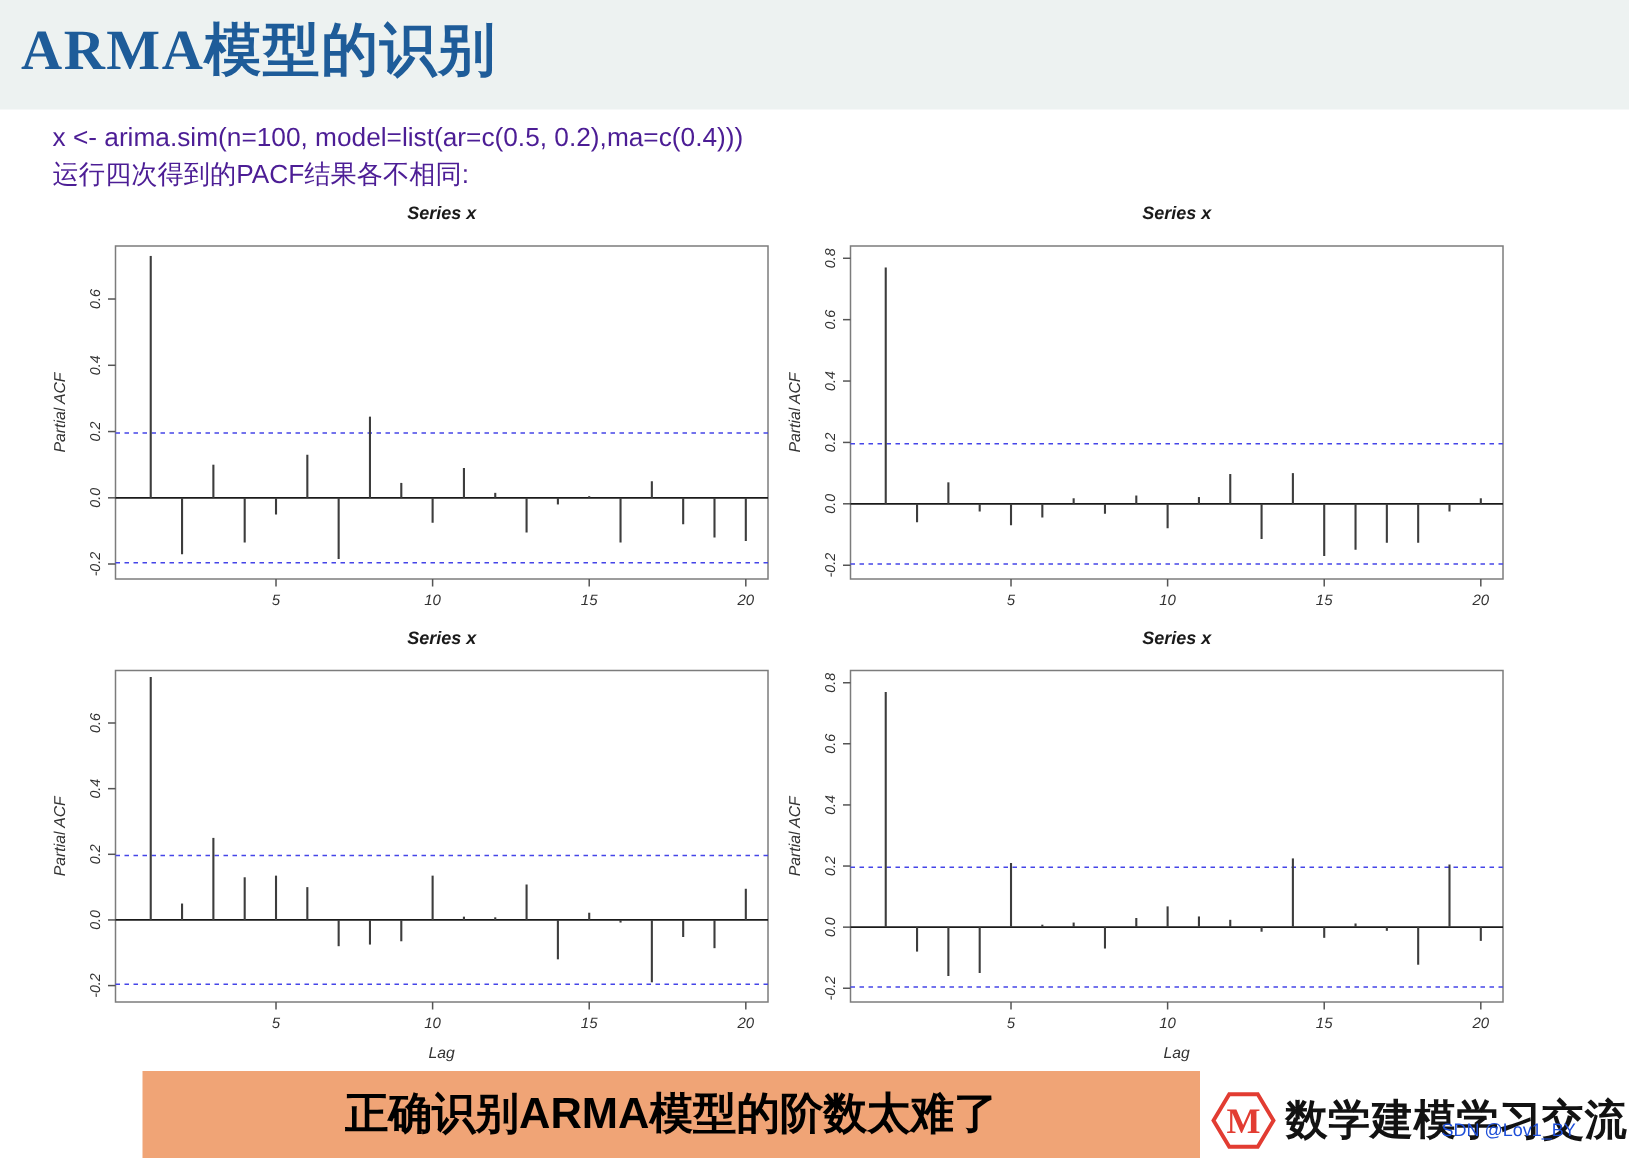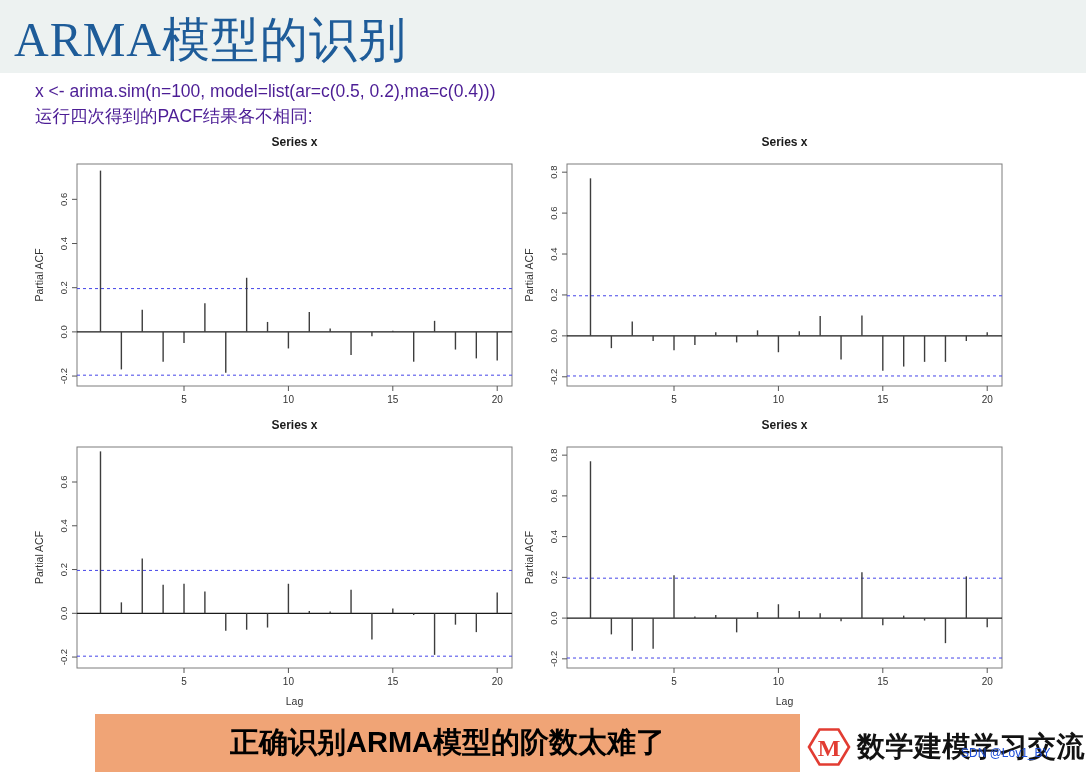--- a/index.html
+++ b/index.html
@@ -6,27 +6,27 @@
   .page{
     position:relative;width:1086px;height:772px;overflow:hidden;background:#ffffff;
     font-family:"Liberation Sans","DejaVu Sans",sans-serif;
   }
   .header{
     position:absolute;left:0;top:0;width:1086px;height:73px;background:#edf2f1;
   }
   .header h1{
     margin:0;padding:8px 0 0 14px;
     font-family:"Liberation Serif","DejaVu Serif",serif;
-    font-size:48px;font-weight:400;color:#1e5c99;letter-spacing:1px;
+    font-size:38px;font-weight:700;color:#1e5c99;letter-spacing:1px;
   }
   .intro{
     position:absolute;left:35px;top:79px;color:#4c1d95;font-size:17.5px;line-height:1.42;
   }
   .chart{
-    position:absolute;margin:0;padding:0;background:transparent;
+    position:absolute;margin:0;padding:0;background:transparent;font-style:italic;
   }
   .chart svg{display:block;}
   #chart-0{left:30px;top:130px;}
   #chart-1{left:520px;top:130px;}
   #chart-2{left:30px;top:415px;}
   #chart-3{left:520px;top:415px;}
   .banner{
     position:absolute;left:95px;top:714px;width:705px;height:58px;
     display:flex;align-items:center;justify-content:center;
     font-size:29px;font-weight:600;color:#141414;

